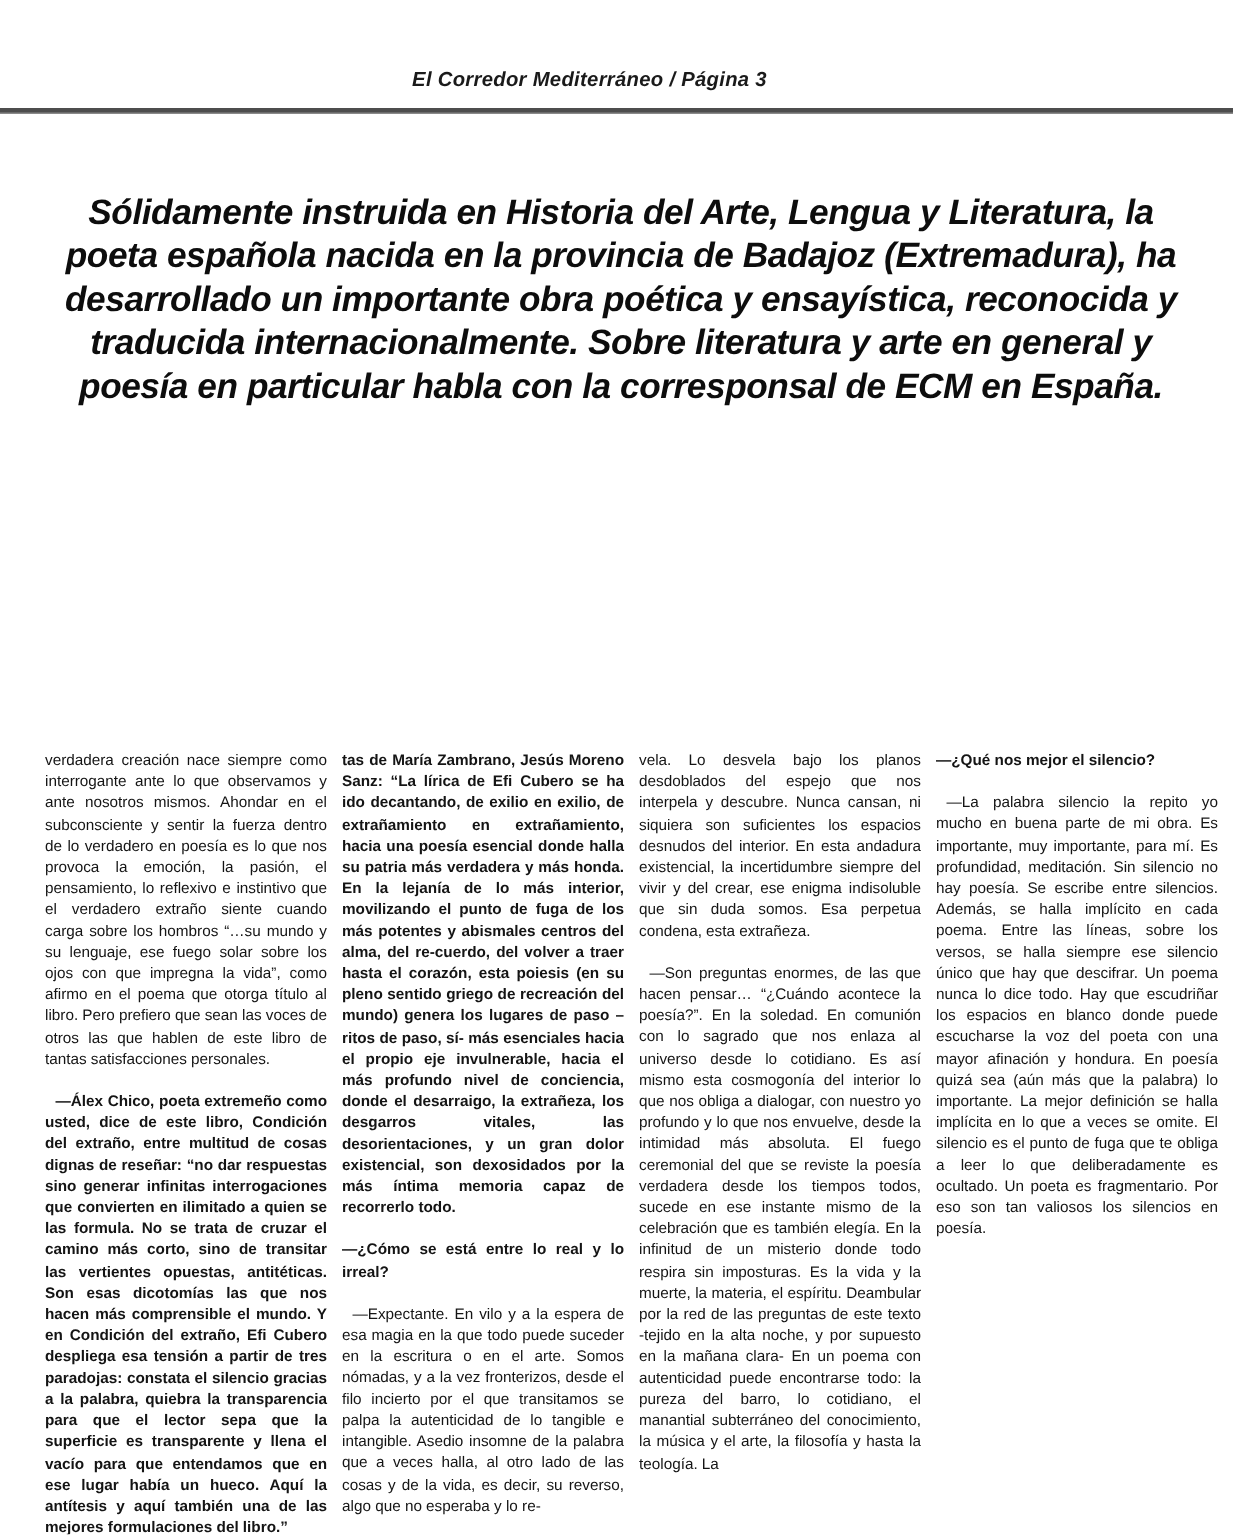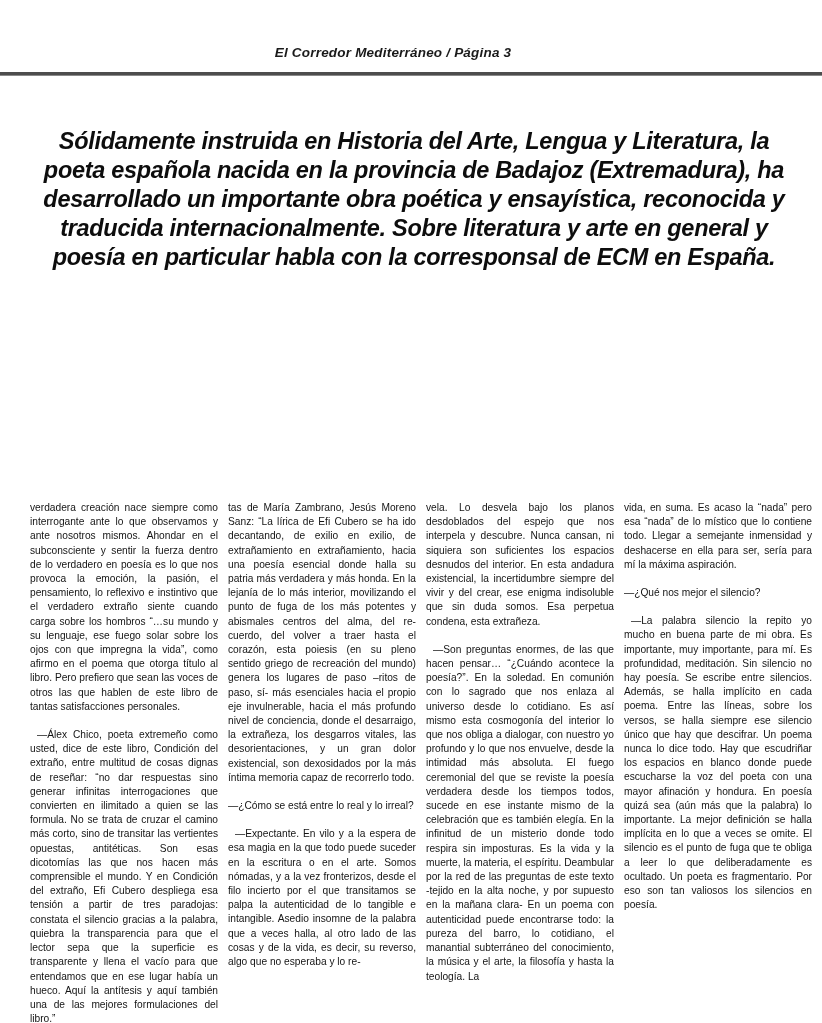--- a/index.html
+++ b/index.html
@@ -30,21 +30,21 @@
   .columns{
     position:absolute;top:501px;left:30px;width:782px;height:522px;
     display:flex;gap:10px;overflow:hidden;
   }
   .col{
     flex:1 1 0;
     font-size:10.2px;line-height:14.2px;
     text-align:justify;color:#141414;
   }
   .col p{margin:0 0 14px 0;}
-  .col p.bold{font-weight:normal;}
+  .col p.bold{font-weight:bold;}
   .col p.indent{text-indent:7px;}
   .col p.mb0{margin-bottom:0;}
 </style>
 </head>
 <body>
 
 <div class="header-title">El Corredor Mediterráneo / Página 3</div>
 <div class="header-rule"></div>
 
 <div class="intro">Sólidamente instruida en Historia del Arte, Lengua y Literatura, la poeta española nacida en la provincia de Badajoz (Extremadura), ha desarrollado un importante obra poética y ensayística, reconocida y traducida internacionalmente. Sobre literatura y arte en general y poesía en particular habla con la corresponsal de ECM en España.</div>
@@ -62,18 +62,17 @@
     <p class="bold">—¿Cómo se está entre lo real y lo irreal?</p>
     <p class="indent">—Expectante. En vilo y a la espera de esa magia en la que todo puede suceder en la escritura o en el arte. Somos nómadas, y a la vez fronterizos, desde el filo incierto por el que transitamos se palpa la autenticidad de lo tangible e intangible. Asedio insomne de la palabra que a veces halla, al otro lado de las cosas y de la vida, es decir, su reverso, algo que no esperaba y lo re-</p>
   </div>
 
   <div class="col">
     <p>vela. Lo desvela bajo los planos desdoblados del espejo que nos interpela y descubre. Nunca cansan, ni siquiera son suficientes los espacios desnudos del interior. En esta andadura existencial, la incertidumbre siempre del vivir y del crear, ese enigma indisoluble que sin duda somos. Esa perpetua condena, esta extrañeza.</p>
     <p class="indent">—Son preguntas enormes, de las que hacen pensar… “¿Cuándo acontece la poesía?”. En la soledad. En comunión con lo sagrado que nos enlaza al universo desde lo cotidiano. Es así mismo esta cosmogonía del interior lo que nos obliga a dialogar, con nuestro yo profundo y lo que nos envuelve, desde la intimidad más absoluta. El fuego ceremonial del que se reviste la poesía verdadera desde los tiempos todos, sucede en ese instante mismo de la celebración que es también elegía. En la infinitud de un misterio donde todo respira sin imposturas. Es la vida y la muerte, la materia, el espíritu. Deambular por la red de las preguntas de este texto -tejido en la alta noche, y por supuesto en la mañana clara- En un poema con autenticidad puede encontrarse todo: la pureza del barro, lo cotidiano, el manantial subterráneo del conocimiento, la música y el arte, la filosofía y hasta la teología. La</p>
   </div>
 
   <div class="col">
-    <p>vida, en suma. Es acaso la “nada” pero esa “nada” de lo místico que lo contiene todo. Llegar a semejante inmensidad y deshacerse en ella para ser, sería para mí la máxima aspiración.</p>
     <p class="bold">—¿Qué nos mejor el silencio?</p>
     <p class="indent">—La palabra silencio la repito yo mucho en buena parte de mi obra. Es importante, muy importante, para mí. Es profundidad, meditación. Sin silencio no hay poesía. Se escribe entre silencios. Además, se halla implícito en cada poema. Entre las líneas, sobre los versos, se halla siempre ese silencio único que hay que descifrar. Un poema nunca lo dice todo. Hay que escudriñar los espacios en blanco donde puede escucharse la voz del poeta con una mayor afinación y hondura. En poesía quizá sea (aún más que la palabra) lo importante. La mejor definición se halla implícita en lo que a veces se omite. El silencio es el punto de fuga que te obliga a leer lo que deliberadamente es ocultado. Un poeta es fragmentario. Por eso son tan valiosos los silencios en poesía.</p>
   </div>
 
 </div>
 
 </body></html>

